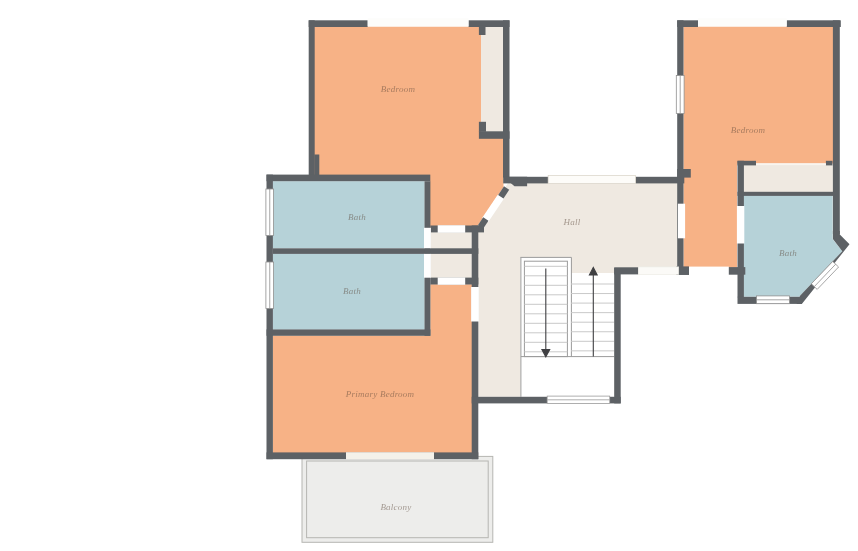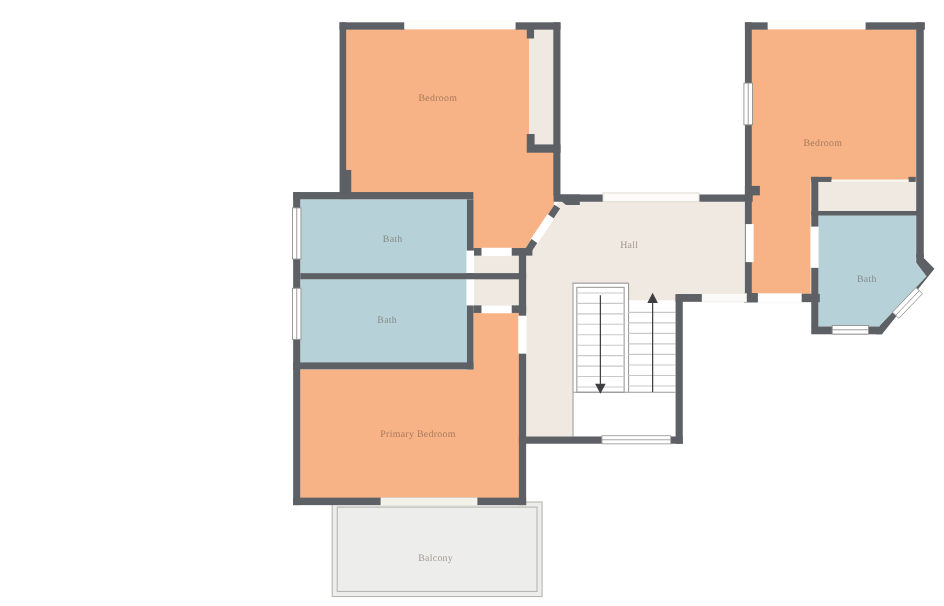--- a/index.html
+++ b/index.html
@@ -1,16 +1,16 @@
 <!DOCTYPE html>
 <html><head>
 <meta charset="utf-8">
 <style>
   html,body{margin:0;padding:0;background:#ffffff;}
-  .wrap{width:858px;height:551px;position:relative;overflow:hidden;background:#fff;}
+  .wrap{width:858px;height:551px;position:relative;overflow:hidden;background:#fff;font-style:italic;}
   text{font-family:"Liberation Serif", serif;fill:#5a4637;fill-opacity:.5;font-size:9px;letter-spacing:.25px;}
 </style>
 </head>
 <body>
 <div class="wrap">
 <svg width="858" height="551" viewBox="0 0 858 551" xmlns="http://www.w3.org/2000/svg" shape-rendering="auto">
 
 <rect x="0" y="0" width="858" height="551" fill="#ffffff"></rect>
 
 <polygon points="314,26.5 481,26.5 481,132 503.5,132 503.5,187 477.9,225.3 477.9,229 430,229 430,176 314,176" fill="#f7b286"></polygon>

